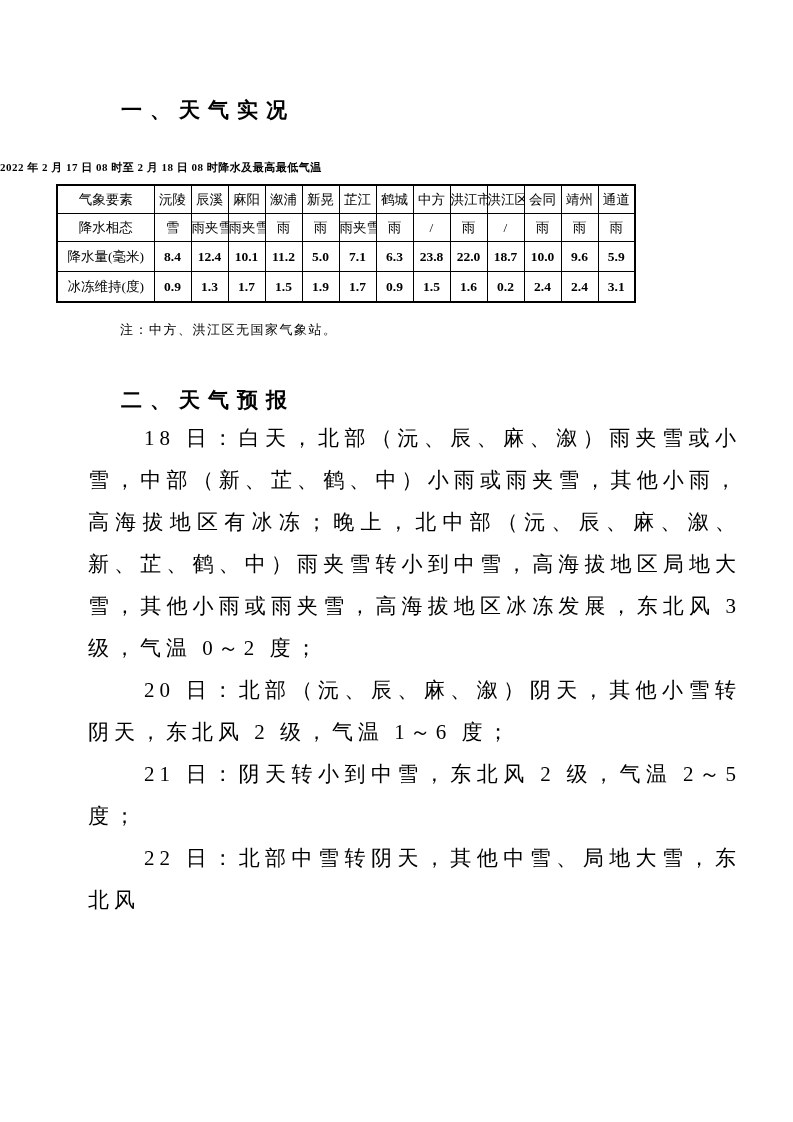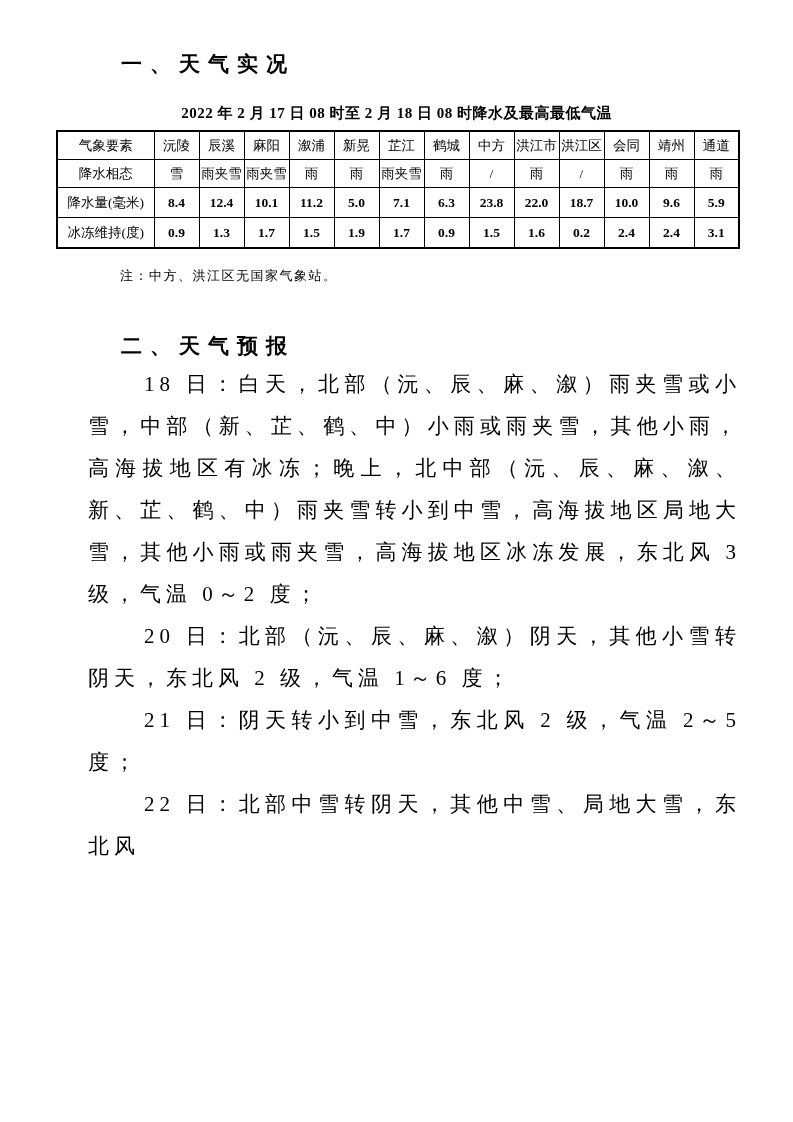--- a/index.html
+++ b/index.html
@@ -9,43 +9,43 @@
   }
   .page {
     position: relative;
     width: 793px;
     height: 1122px;
     margin: 0 auto;
     background: #ffffff;
     color: #000000;
     font-family: "Liberation Serif", "DejaVu Serif", serif;
     box-sizing: border-box;
-    padding-top: 51px;
+    padding-top: 97px;
     overflow: hidden;
   }
   .section-heading {
     font-family: "Liberation Sans", "DejaVu Sans", sans-serif;
     font-weight: bold;
     font-size: 21px;
     letter-spacing: 8px;
     line-height: 26px;
     margin: 0 0 0 121px;
   }
   .table-title {
     font-weight: bold;
-    font-size: 15px;
+    font-size: 11px;
     letter-spacing: 0.5px;
-    text-align: center;
-    margin-top: 26px;
+    text-align: left;
+    margin-top: 34px;
     line-height: 20px;
   }
   table.weather {
     border-collapse: collapse;
     table-layout: fixed;
-    width: 684px;
+    width: 580px;
     margin: 7px 0 0 56px;
     border: 2px solid #000;
   }
   table.weather td {
     border: 1px solid #000;
     text-align: center;
     vertical-align: middle;
     padding: 0;
     overflow: hidden;
     white-space: nowrap;

